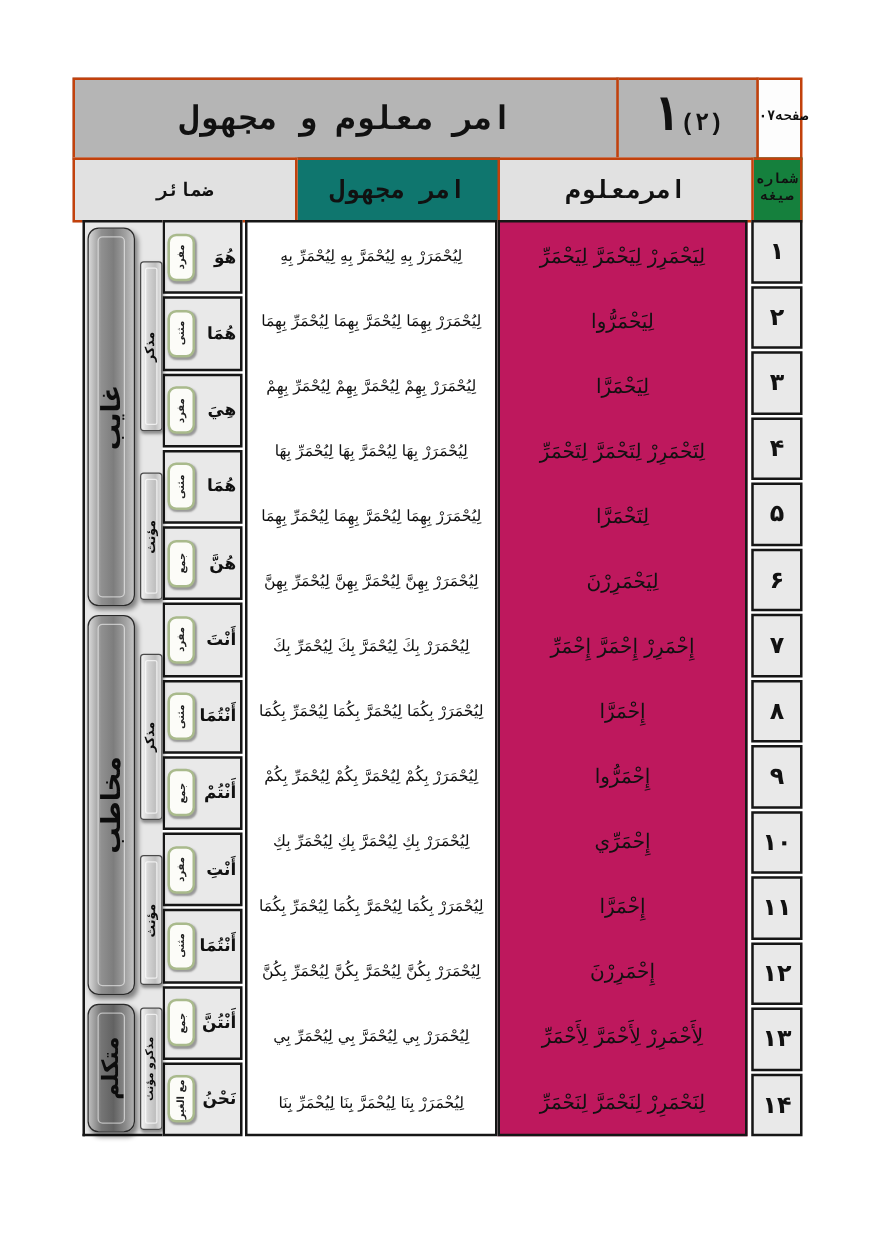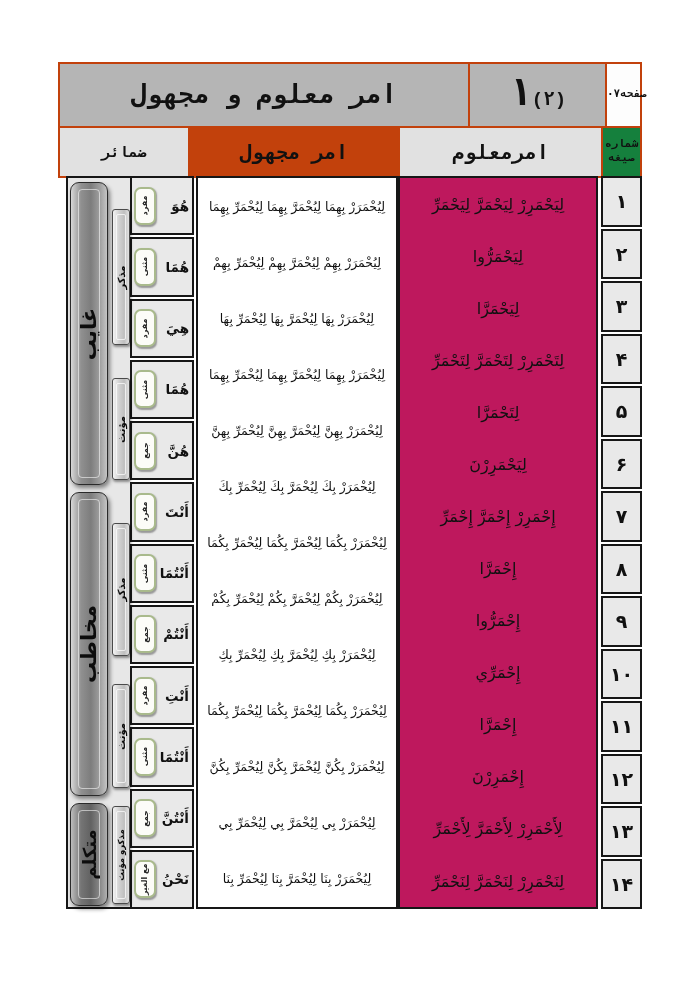--- a/index.html
+++ b/index.html
@@ -18,28 +18,28 @@
   .hrow { display:flex; }
   .hrow > div + div { margin-right:-2px; }
   .hcell {
     border:2px solid #c2410c; display:flex; align-items:center; justify-content:center;
     font-family:Liberation Mono, monospace;
   }
   .hrow1 { height:66px; }
   .hrow2 { height:52px; margin-top:-2px; }
 
   .page-cell { width:37px; background:#fdfdfd; line-height:1.25; font-size:11px; font-weight:600; }
-  .issue-cell { width:139px; background:#b5b5b5; }
+  .issue-cell { width:114px; background:#b5b5b5; }
   .issue-cell .big { font-size:38px; font-weight:bold; line-height:1; }
   .issue-cell .paren { font-size:19px; font-weight:bold; }
   .title-cell { flex:1; background:#b5b5b5; font-size:26px; font-weight:bold; letter-spacing:0; }
 
   .sh-cell { width:41px; background:#15803d; flex-direction:column; line-height:1.25; font-size:11px; font-weight:600; }
   .hknown-cell { width:205px; background:#e1e1e1; font-size:20px; font-weight:bold; }
-  .hunknown-cell { width:212px; background:#c2410c; font-size:20px; font-weight:bold; }
+  .hunknown-cell { width:164px; background:#0f766e; font-size:20px; font-weight:bold; }
   .hpron-cell { flex:1; background:#e1e1e1; font-size:15px; font-weight:bold; }
 
   
   .tbody { display:flex; height:733px; margin-top:-2px; align-items:stretch; }
 
   .col-nums { width:41px; margin-left:3px; display:flex; flex-direction:column; gap:2px; }
   .num-cell {
     flex:1; background:#e9e9e9; border:2px solid #161616;
     display:flex; align-items:center; justify-content:center;
     font-size:19px; font-weight:600;
@@ -159,20 +159,21 @@
       <div class="slot">إِحْمَرَّا</div>
       <div class="slot">إِحْمَرُّوا</div>
       <div class="slot">إِحْمَرِّي</div>
       <div class="slot">إِحْمَرَّا</div>
       <div class="slot">إِحْمَرِرْنَ</div>
       <div class="slot">لِأَحْمَرِرْ لِأَحْمَرَّ لِأَحْمَرِّ</div>
       <div class="slot">لِنَحْمَرِرْ لِنَحْمَرَّ لِنَحْمَرِّ</div>
     </div>
 
     <div class="col-unknown">
+      <div class="slot">لِيُحْمَرَرْ بِهِ لِيُحْمَرَّ بِهِ لِيُحْمَرِّ بِهِ</div>
       <div class="slot">لِيُحْمَرَرْ بِهِمَا لِيُحْمَرَّ بِهِمَا لِيُحْمَرِّ بِهِمَا</div>
       <div class="slot">لِيُحْمَرَرْ بِهِمْ لِيُحْمَرَّ بِهِمْ لِيُحْمَرِّ بِهِمْ</div>
       <div class="slot">لِيُحْمَرَرْ بِهَا لِيُحْمَرَّ بِهَا لِيُحْمَرِّ بِهَا</div>
       <div class="slot">لِيُحْمَرَرْ بِهِمَا لِيُحْمَرَّ بِهِمَا لِيُحْمَرِّ بِهِمَا</div>
       <div class="slot">لِيُحْمَرَرْ بِهِنَّ لِيُحْمَرَّ بِهِنَّ لِيُحْمَرِّ بِهِنَّ</div>
       <div class="slot">لِيُحْمَرَرْ بِكَ لِيُحْمَرَّ بِكَ لِيُحْمَرِّ بِكَ</div>
       <div class="slot">لِيُحْمَرَرْ بِكُمَا لِيُحْمَرَّ بِكُمَا لِيُحْمَرِّ بِكُمَا</div>
       <div class="slot">لِيُحْمَرَرْ بِكُمْ لِيُحْمَرَّ بِكُمْ لِيُحْمَرِّ بِكُمْ</div>
       <div class="slot">لِيُحْمَرَرْ بِكِ لِيُحْمَرَّ بِكِ لِيُحْمَرِّ بِكِ</div>
       <div class="slot">لِيُحْمَرَرْ بِكُمَا لِيُحْمَرَّ بِكُمَا لِيُحْمَرِّ بِكُمَا</div>

